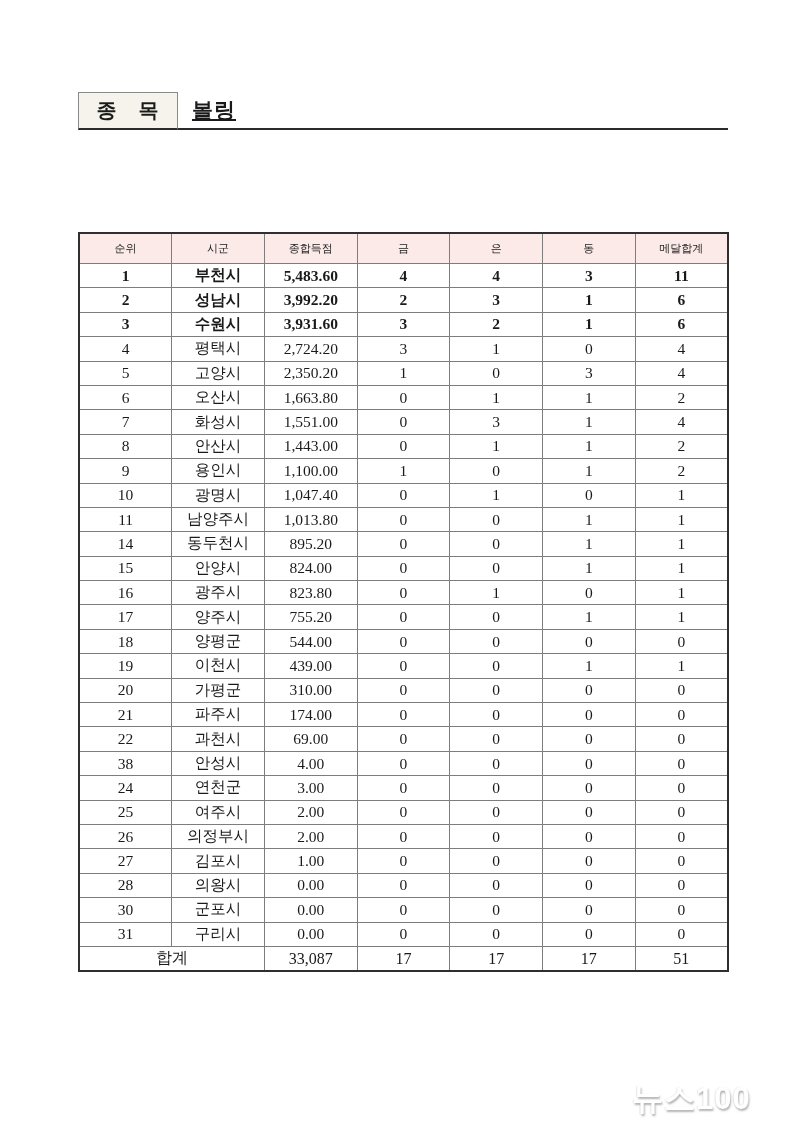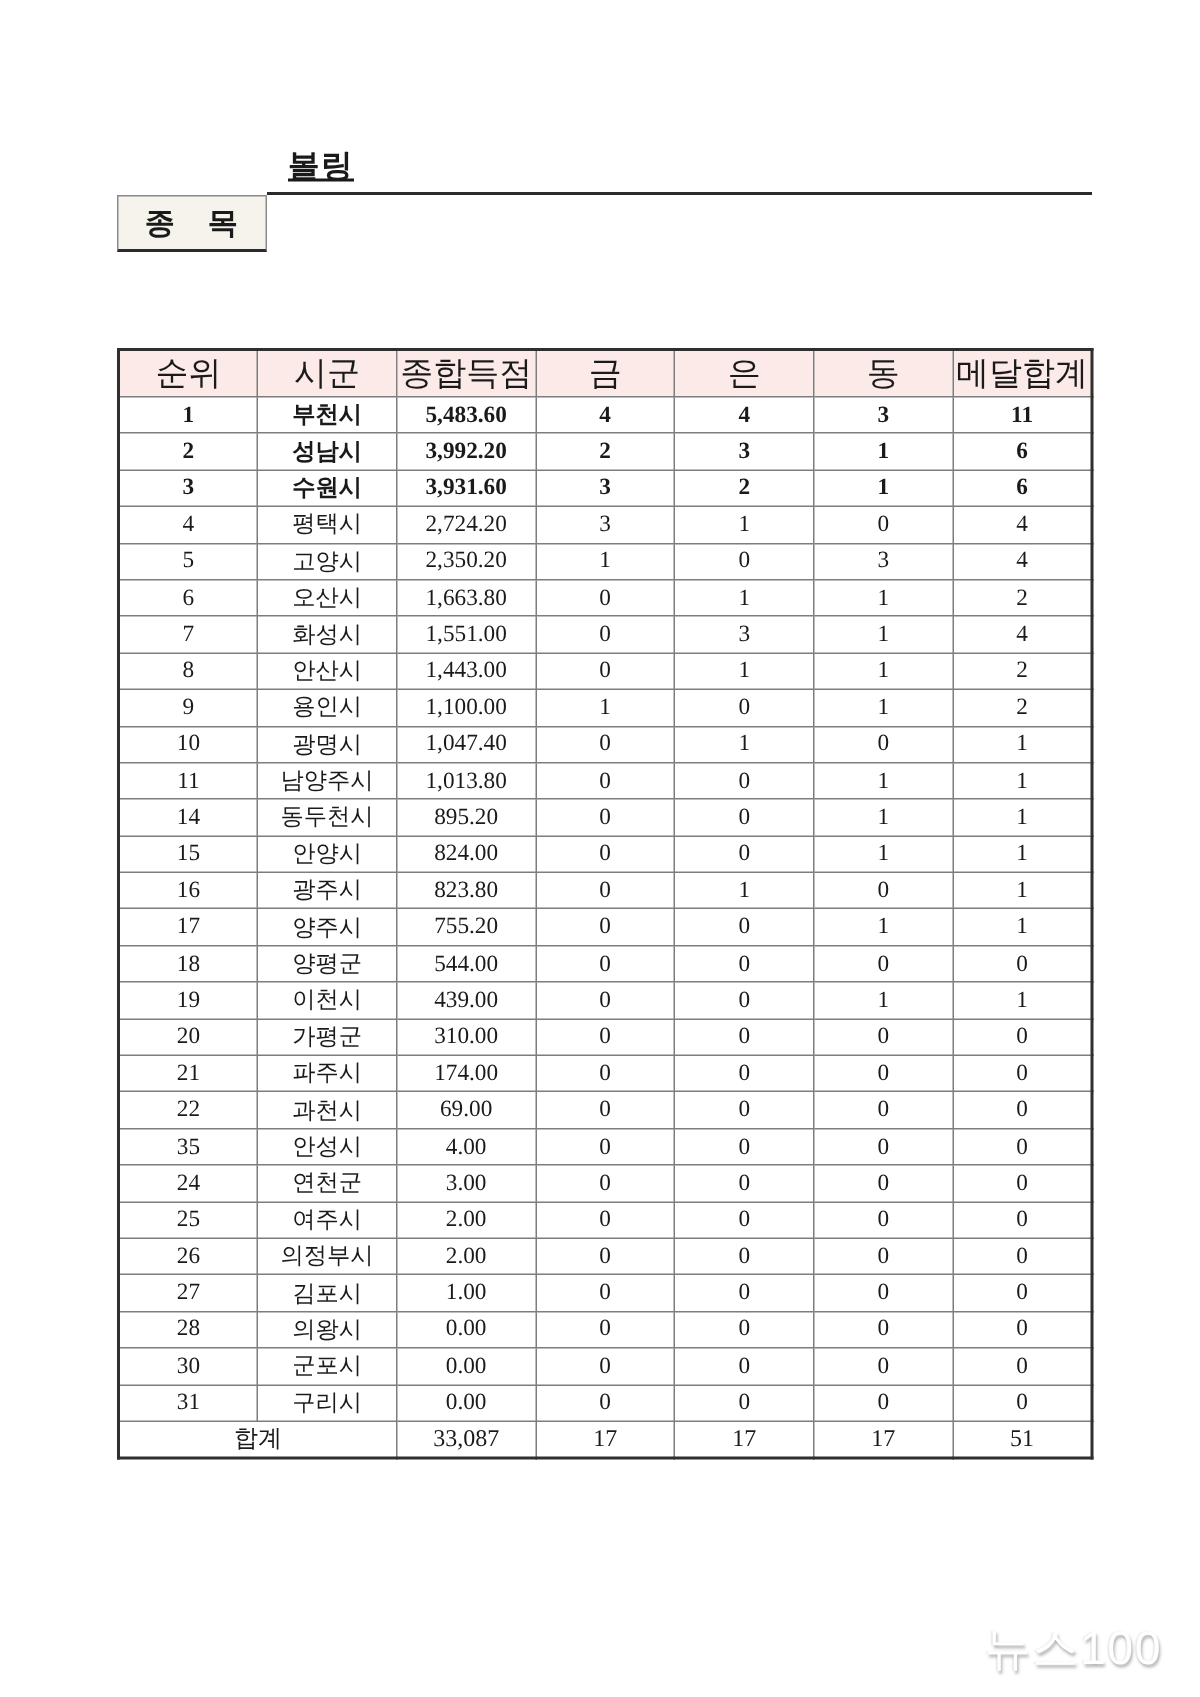--- a/index.html
+++ b/index.html
@@ -21,21 +21,20 @@
     box-sizing: border-box;
     background: #f6f3ec;
     border: 1px solid #8a8a8a;
     border-bottom: 2px solid #2b2b2b;
     display: flex;
     align-items: center;
     justify-content: center;
     font-size: 20px;
     font-weight: bold;
     letter-spacing: 1px;
-    margin-top: 38px;
   }
   .subject-value {
     position: absolute;
     left: 192px; top: 96px;
     font-size: 21px;
     font-weight: bold;
     letter-spacing: 1px;
     text-decoration: underline;
   }
   .header-underline {
@@ -70,35 +69,35 @@
     border: 1px solid #7d7d7d;
     text-align: center;
     vertical-align: middle;
     padding: 0;
     overflow: hidden;
   }
   .medal-table th {
     height: 29px;
     background: #fbeae8;
     font-weight: normal;
-    font-size: 22px;
+    font-size: 11px;
   }
   .medal-table td {
     height: 23.4px;
     font-size: 15.5px;
   }
   .medal-table tr.bold td { font-weight: bold; }
   .medal-table tr.total-row td { font-size: 16px; }
 
   
   .watermark {
     position: absolute;
-    left: 656px; top: 1078px;
+    left: 632px; top: 1078px;
     font-family: "Liberation Sans", "DejaVu Sans", sans-serif;
-    font-weight: normal;
+    font-weight: bold;
     font-size: 31px;
     letter-spacing: 1px;
     color: #ffffff;
     text-shadow: 1px 2px 2px rgba(110,110,110,0.5), -1px 0 1px rgba(170,170,170,0.25);
     user-select: none;
   }
 </style>
 </head>
 <body>
 
@@ -307,21 +306,21 @@
         <tr>
           <td>22</td>
           <td>과천시</td>
           <td>69.00</td>
           <td>0</td>
           <td>0</td>
           <td>0</td>
           <td>0</td>
         </tr>
         <tr>
-          <td>35</td>
+          <td>38</td>
           <td>안성시</td>
           <td>4.00</td>
           <td>0</td>
           <td>0</td>
           <td>0</td>
           <td>0</td>
         </tr>
         <tr>
           <td>24</td>
           <td>연천군</td>

